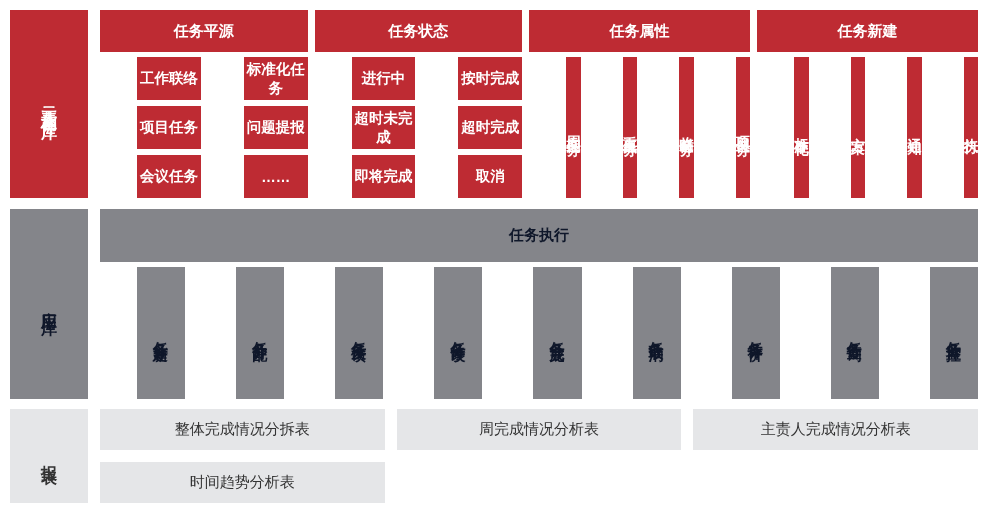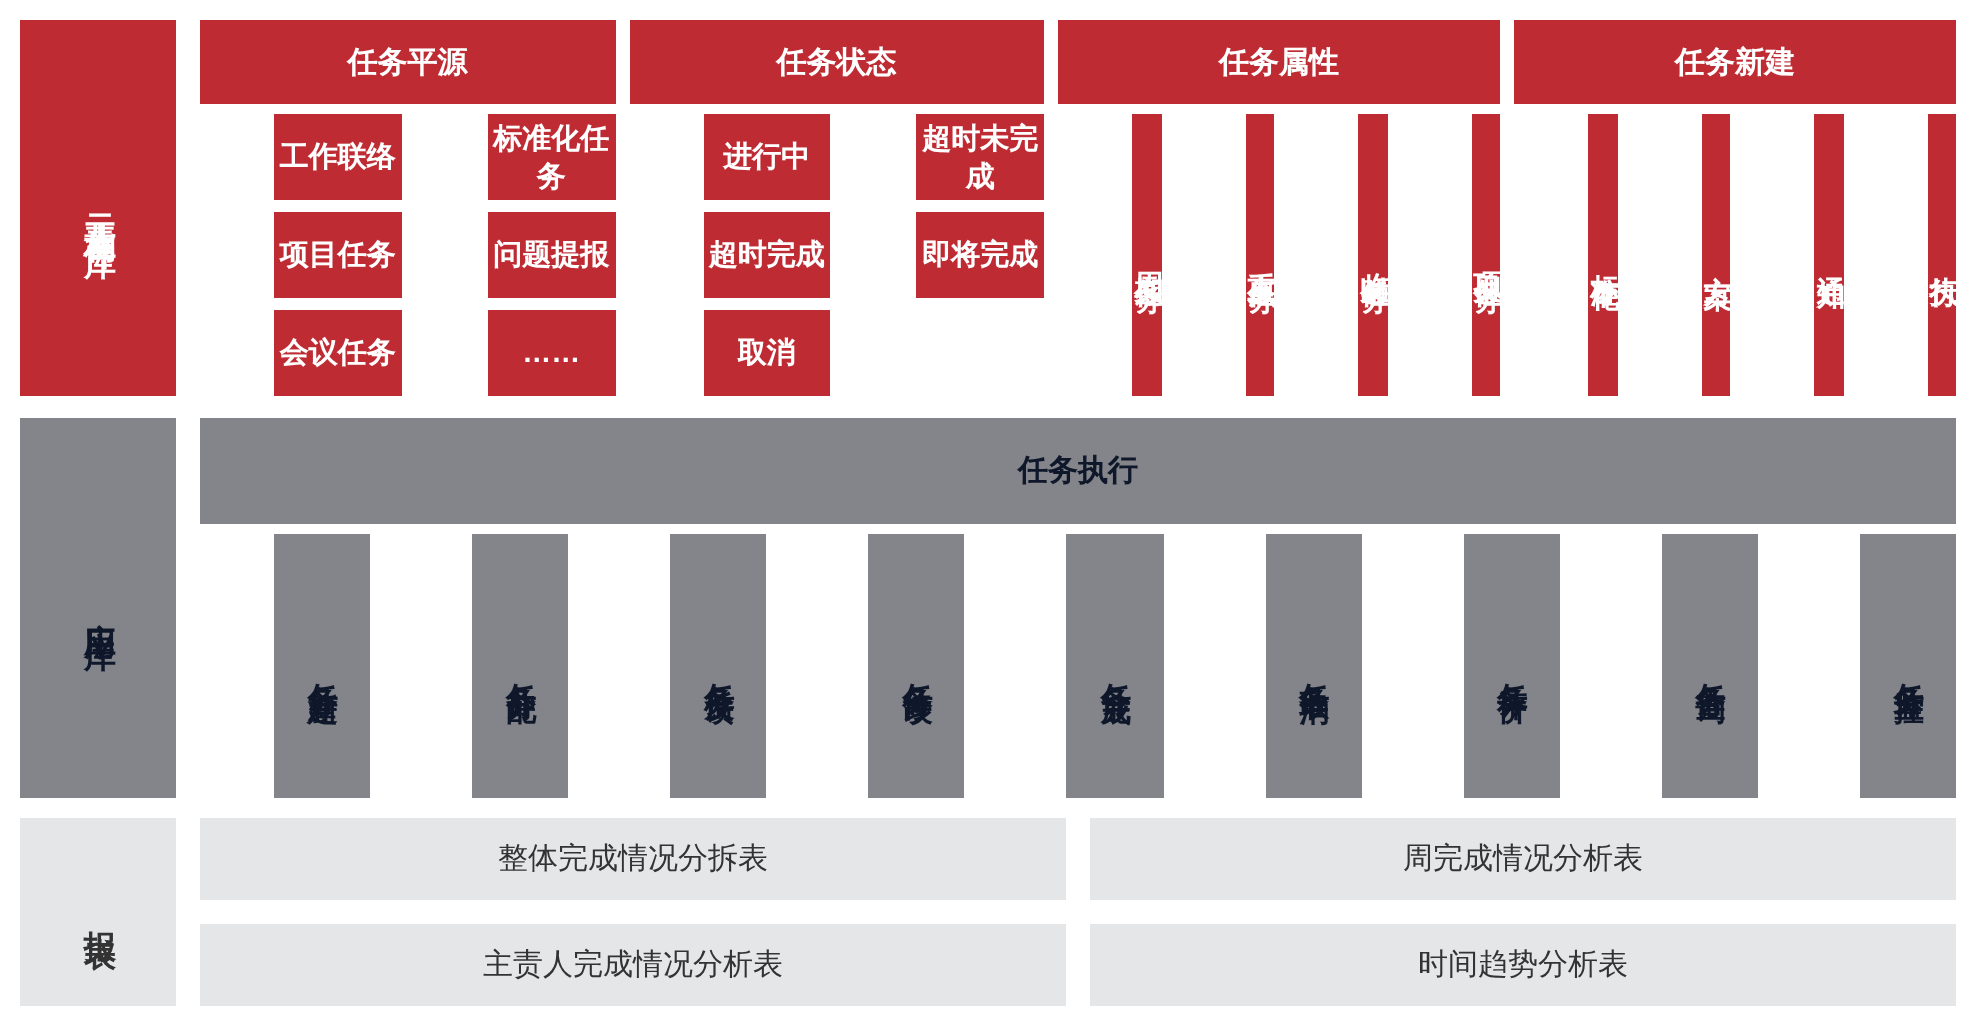--- a/index.html
+++ b/index.html
@@ -35,21 +35,21 @@
           font-weight: bold; font-size: 14.5px; text-align: center; margin-left: 37px; }
 
   
   #sec-apps .sec-body { display: flex; flex-direction: column; }
   .app-header { height: 53px; margin-bottom: 5px; display: flex; align-items: center; justify-content: center;
                 font-weight: bold; font-size: 15px; }
   .app-items { flex: 1; display: grid; grid-template-columns: repeat(9, 1fr); gap: 14px; }
   .app-items .cell { font-size: 15px; }
 
   
-  #sec-reports .sec-body { display: grid; grid-template-columns: 1fr 1fr; grid-template-rows: 1fr 1fr;
+  #sec-reports .sec-body { display: grid; grid-template-columns: 1fr 1fr 1fr; grid-template-rows: 1fr 1fr;
                            column-gap: 7px; row-gap: 5px; gap: 12px; }
   .report-cell { display: flex; align-items: center; justify-content: center;
                  font-size: 15px; font-weight: normal; }
 </style>
 </head>
 <body>
 
 <div class="canvas">
 
   <div class="section" id="sec-elements">
@@ -67,20 +67,21 @@
           <div class="cell red">问题提报</div>
           <div class="cell red">会议任务</div>
           <div class="cell red">……</div>
         </div>
       </div>
 
       <div class="group">
         <div class="group-header red">任务状态</div>
         <div class="group-items-2col">
           <div class="cell red">进行中</div>
+          <div class="cell red">按时完成</div>
           <div class="cell red">超时未完成</div>
           <div class="cell red">超时完成</div>
           <div class="cell red">即将完成</div>
           <div class="cell red">取消</div>
         </div>
       </div>
 
       <div class="group">
         <div class="group-header red">任务属性</div>
         <div class="group-items-vert">

